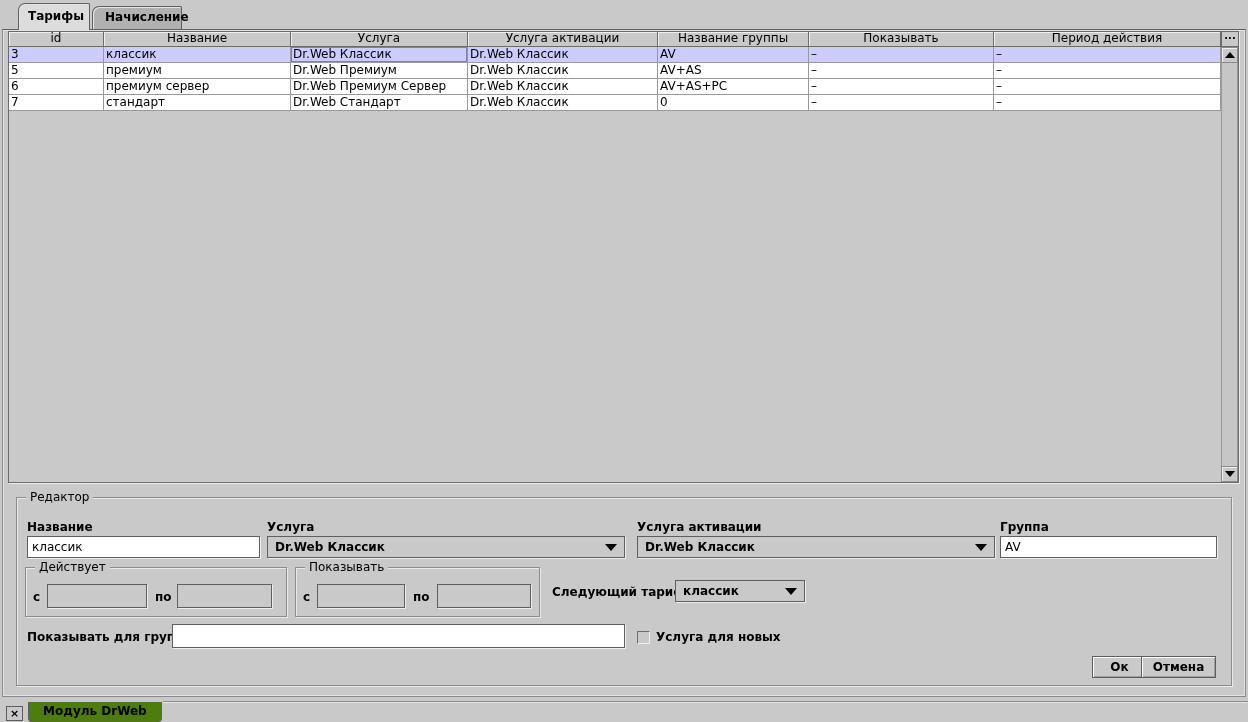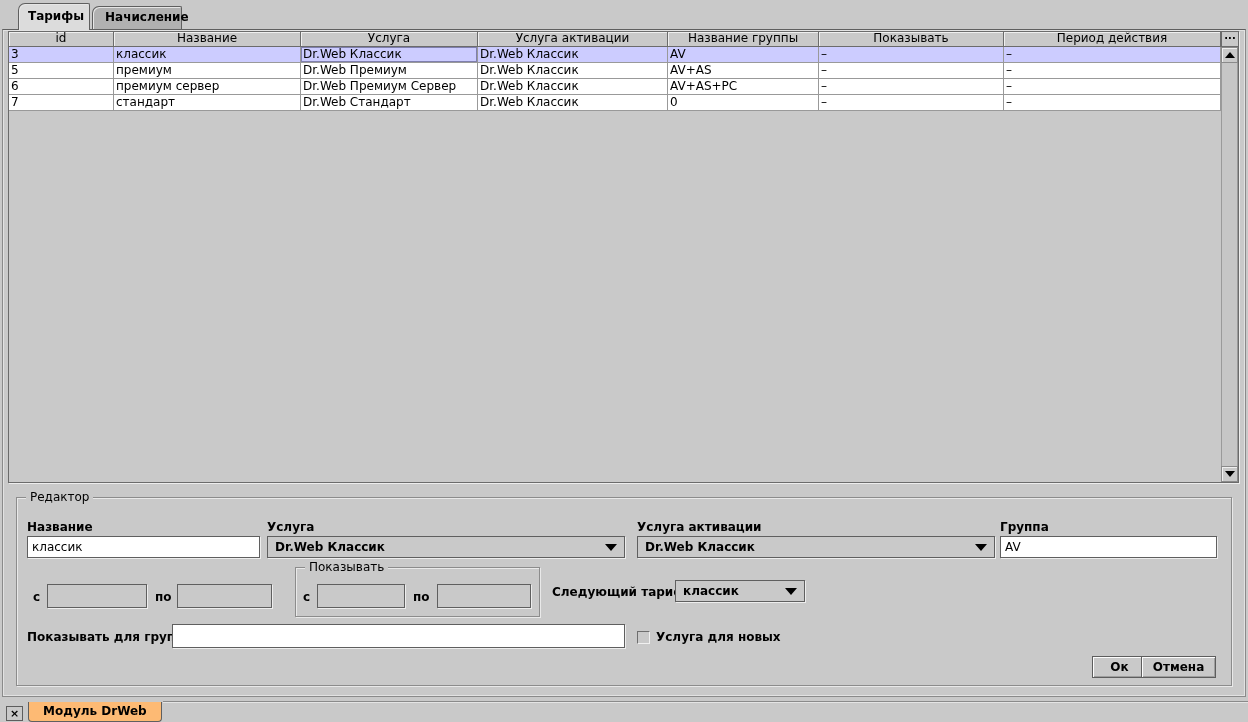--- a/index.html
+++ b/index.html
@@ -32,21 +32,21 @@
     border:1px solid #6b6b6b; background:#c9c9c9;
     box-shadow: 1px 1px 0 #ededed;
   }
   .thead { position:absolute; left:0; top:0; right:17px; height:15px; display:flex; }
   .th {
     background:#c9c9c9; border-right:1px solid #6b6b6b; border-bottom:1px solid #6b6b6b;
     box-shadow: inset 1px 1px 0 #efefef;
     text-align:center; font-size:12px; line-height:13px; height:15px;
     overflow:hidden; white-space:nowrap; cursor:default;
   }
-  .c0{width:105px}.c1{width:187px}.c2{width:177px}.c3{width:190px}
+  .c0{width:95px}.c1{width:187px}.c2{width:177px}.c3{width:190px}
   .c4{width:151px}.c5{width:185px}.c6{flex:1}
   .tbody { position:absolute; left:0; top:15px; right:17px; }
   .tr { display:flex; height:16px; background:#fff; }
   .td {
     border-right:1px solid #999; border-bottom:1px solid #999;
     height:16px; line-height:14px; padding:0 0 0 2px; font-size:12px;
     overflow:hidden; white-space:nowrap; cursor:default;
   }
   .tr.selected .td { background:#ccccff; }
   .td.focus-cell { box-shadow: inset 0 0 0 1px #7f7fae; }
@@ -105,21 +105,21 @@
   
   .bottom-line { position:absolute; top:701px; left:163px; right:0; height:1px; background:#8a8a8a; box-shadow:0 1px 0 #e4e4e4; }
   .xbtn {
     position:absolute; left:6px; top:706px; width:17px; height:15px;
     background:#c9c9c9; border:1px solid #5d5d5d;
     font-weight:bold; font-size:11px; line-height:11px; text-align:center; cursor:pointer; padding:0;
     font-family:"DejaVu Sans", sans-serif;
   }
   .btab {
     position:absolute; left:28px; top:702px; height:20px; padding:0 14px;
-    background:#fdba74; border:1px solid #5f5f5f; border-top:none;
+    background:#4d7c0f; border:1px solid #5f5f5f; border-top:none;
     border-radius:0 0 4px 4px;
     font-weight:bold; line-height:19px; cursor:pointer; white-space:nowrap;text-align:center;
   }
 </style>
 </head>
 <body>
 
 <div class="app">
 
   <div class="tab selected" style="left:18px; width:72px;padding-left:9px;">Тарифы</div>
@@ -200,20 +200,23 @@
 
   <span class="lbl" style="left:637px; top:520px;">Услуга активации</span>
   <div class="combo" style="left:637px; top:536px; width:358px;">
     <span>Dr.Web Классик</span>
     <span class="tri-combo"></span>
   </div>
 
   <span class="lbl" style="left:1000px; top:520px;">Группа</span>
   <input class="tf" style="left: 1000px; top: 536px; width: 217px;" value="AV">
 
+  <div class="groupbox" style="left:25px; top:567px; width:262px; height:50px;">
+    <span class="legend">Действует</span>
+  </div>
   <span class="lbl" style="left:33px; top:590px;">с</span>
   <input class="tf off" style="left: 47px; top: 584px; width: 100px; height: 24px;" disabled="" value="">
   <span class="lbl" style="left:155px; top:590px;">по</span>
   <input class="tf off" style="left: 177px; top: 584px; width: 95px; height: 24px;" disabled="" value="">
 
   <div class="groupbox" style="left:295px; top:567px; width:245px; height:50px;">
     <span class="legend">Показывать</span>
   </div>
   <span class="lbl" style="left:303px; top:590px;">с</span>
   <input class="tf off" style="left: 317px; top: 584px; width: 88px; height: 24px;" disabled="" value="">

